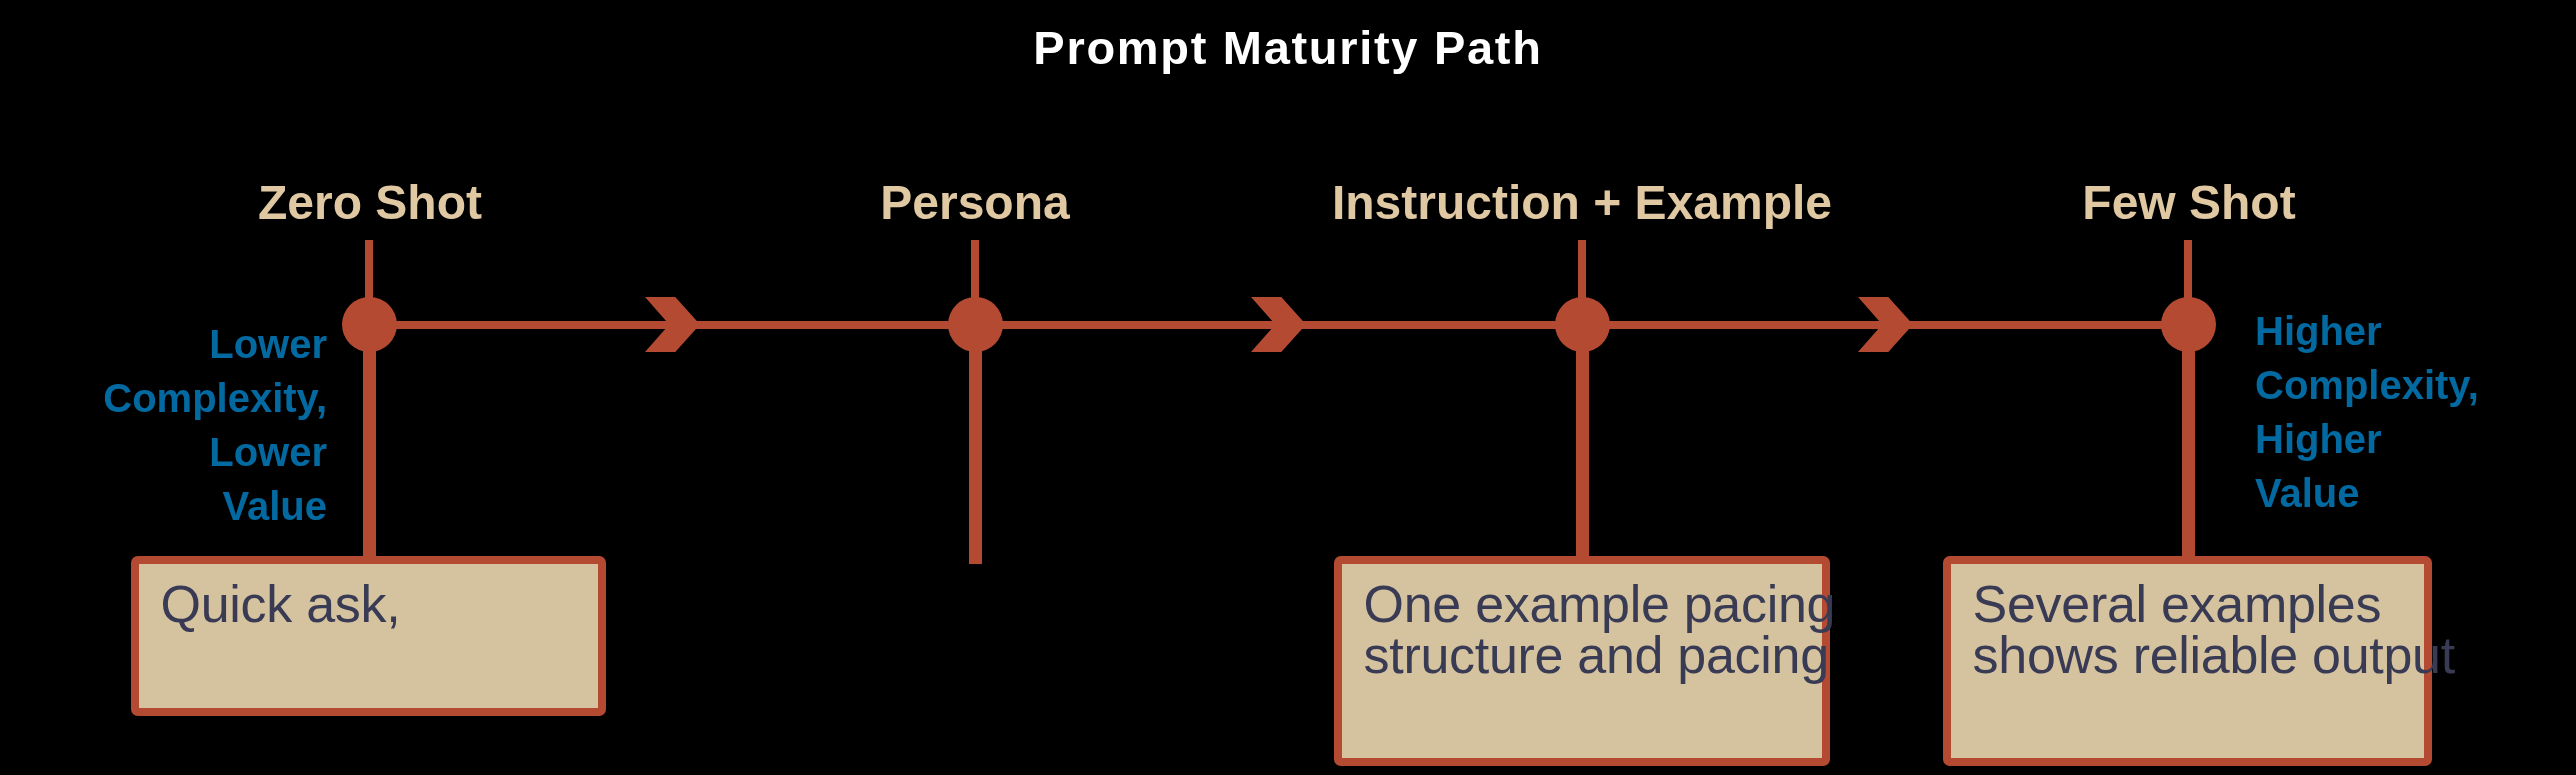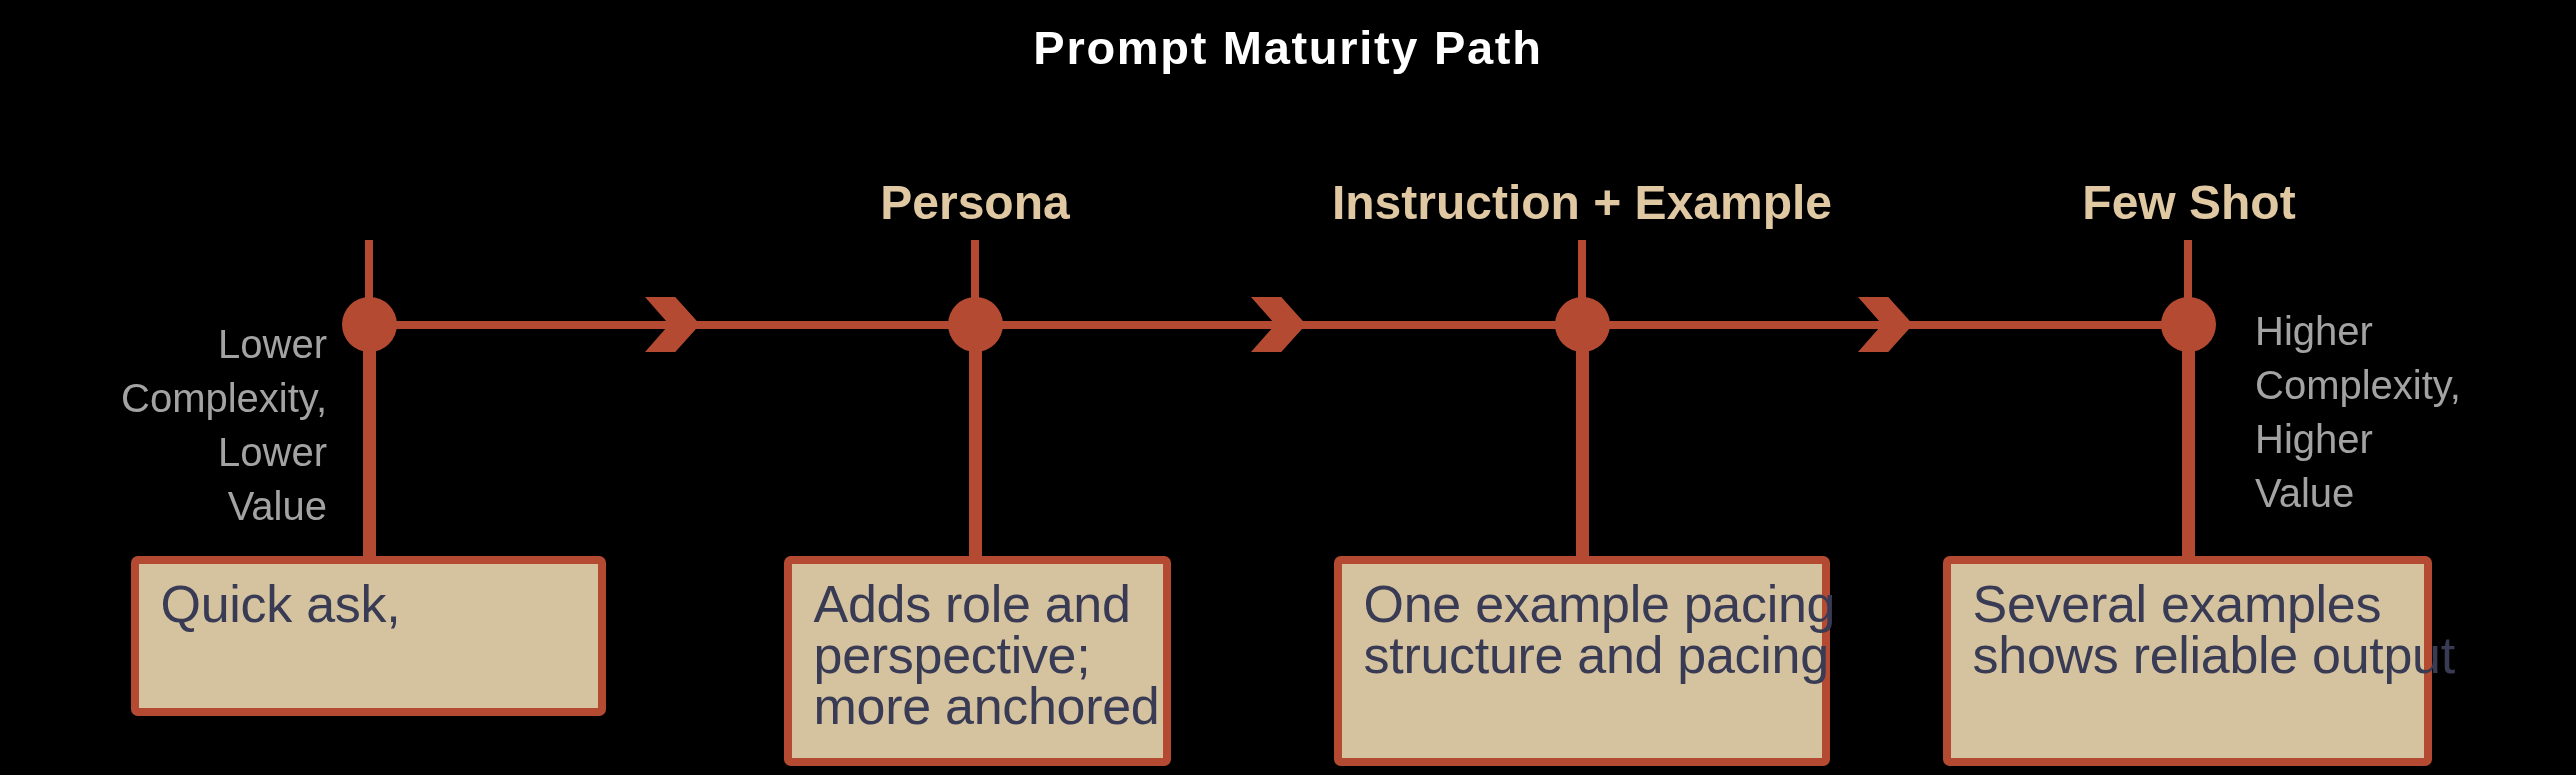--- a/index.html
+++ b/index.html
@@ -32,55 +32,51 @@
          clip-path:polygon(0% 0%,55% 0%,100% 50%,55% 100%,0% 100%,44% 50%);}
 
   .desc-box{position:absolute;top:556px;box-sizing:border-box;
          background:var(--box_fill,#d5c3a0);
          border:8px solid var(--accent_red,#b44a31);border-radius:6.8px;
          padding:15px 20.5px 11.4px 21.6px;z-index:4;
          color:var(--box_text,#393b54);font-size:52px;line-height:51px;
          letter-spacing:-0.3px;font-weight:400;}
   .desc-line{white-space:nowrap;}
 
-  .side-label{position:absolute;color:#a3a3a3;font-weight:400;font-size:40px;
+  .side-label{position:absolute;color:#0369a1;font-weight:700;font-size:40px;
          line-height:54px;z-index:2;}
   .side-label.left{left:0px;top:317px;width:327px;text-align:right;}
   .side-label.right{left:2255px;top:304px;width:318px;text-align:left;}
   .side-line{white-space:nowrap;}
 </style>
 </head>
 <body>
 
 <div class="canvas">
 
   <h1 class="title">Prompt Maturity Path</h1>
 
   <div class="hline"></div>
 
   <div class="chevron" style="left:645px"></div>
   <div class="chevron" style="left:1251px"></div>
   <div class="chevron" style="left:1858px"></div>
 
+  <div class="stage-label" style="left:114px">Zero Shot</div>
   <div class="stem-top" style="left:365px"></div>
   <div class="stem-bottom" style="left:363px"></div>
   <div class="dot" style="left:342px"></div>
   <div class="desc-box" style="left:131px;width:475px;height:160px">
     <div class="desc-line">Quick ask,</div>
   </div>
 
   <div class="stage-label" style="left:719px">Persona</div>
   <div class="stem-top" style="left:971px"></div>
   <div class="stem-bottom" style="left:969px"></div>
   <div class="dot" style="left:948px"></div>
-  <div class="desc-box" style="left:784px;width:387px;height:210px">
-    <div class="desc-line">Adds role and</div>
-    <div class="desc-line">perspective;</div>
-    <div class="desc-line">more anchored</div>
-  </div>
 
   <div class="stage-label" style="left:1326px">Instruction + Example</div>
   <div class="stem-top" style="left:1578px"></div>
   <div class="stem-bottom" style="left:1576px"></div>
   <div class="dot" style="left:1555px"></div>
   <div class="desc-box" style="left:1334px;width:496px;height:210px">
     <div class="desc-line">One example pacing</div>
     <div class="desc-line">structure and pacing</div>
   </div>
 

